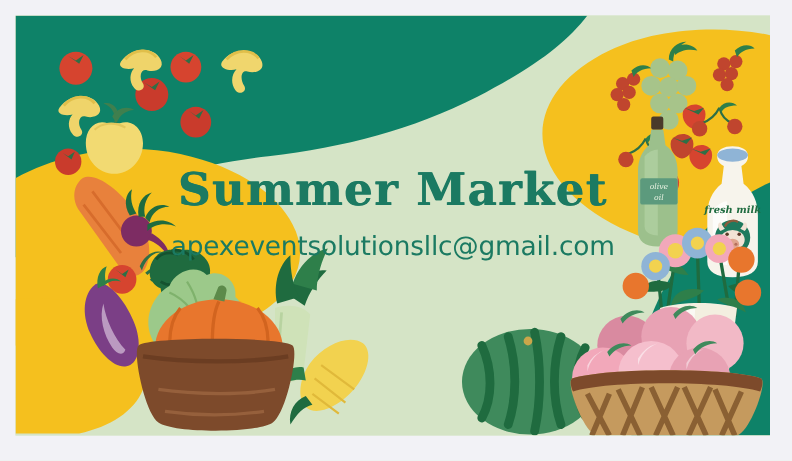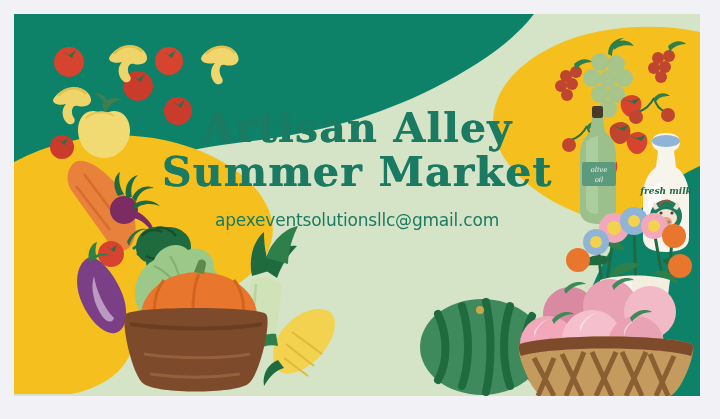--- a/index.html
+++ b/index.html
@@ -42,21 +42,21 @@
     text-shadow:0.6px 0 0 #1b7a62;
   }
   #title-1{top:94px;}
   #title-2{top:138px;}
   #email{
     position:absolute;
     top:196px;width:100%;
     text-align:center;
     color:#1b7a62;
     font-family:"DejaVu Sans", sans-serif;
-    font-size:17px;
+    font-size:24px;
     letter-spacing:-0.2px;
   }
 </style>
 </head>
 <body>
 
 <div id="stage">
 
   <div id="card">
 
@@ -393,19 +393,18 @@
         <g>
           <path d="M506,330 c30,-10 146,-10 172,0 c6,4 -10,48 -22,52 l-128,0 c-12,-4 -28,-48 -22,-52z" fill="#c59a5e"></path>
           <path d="M520,344 l20,38 M548,340 l20,42 M578,338 l20,44 M608,338 l20,44 M636,340 l18,42
                    M552,382 l18,-44 M582,382 l20,-44 M612,382 l20,-44 M642,382 l18,-40 M524,382 l16,-38" stroke="#8a6033" stroke-width="5" fill="none"></path>
           <path d="M506,330 c30,-10 146,-10 172,0 c2,2 1,8 -1,12 c-32,-10 -140,-10 -170,0 c-2,-4 -3,-10 -1,-12z" fill="#7d4a2b"></path>
         </g>
       </svg>
     </div>
 
     <div id="text-block">
-      <div id="title-1">Artisan Alley</div>
       <div id="title-2">Summer Market</div>
       <div id="email">apexeventsolutionsllc@gmail.com</div>
     </div>
 
   </div>
 </div>
 
 </body></html>

